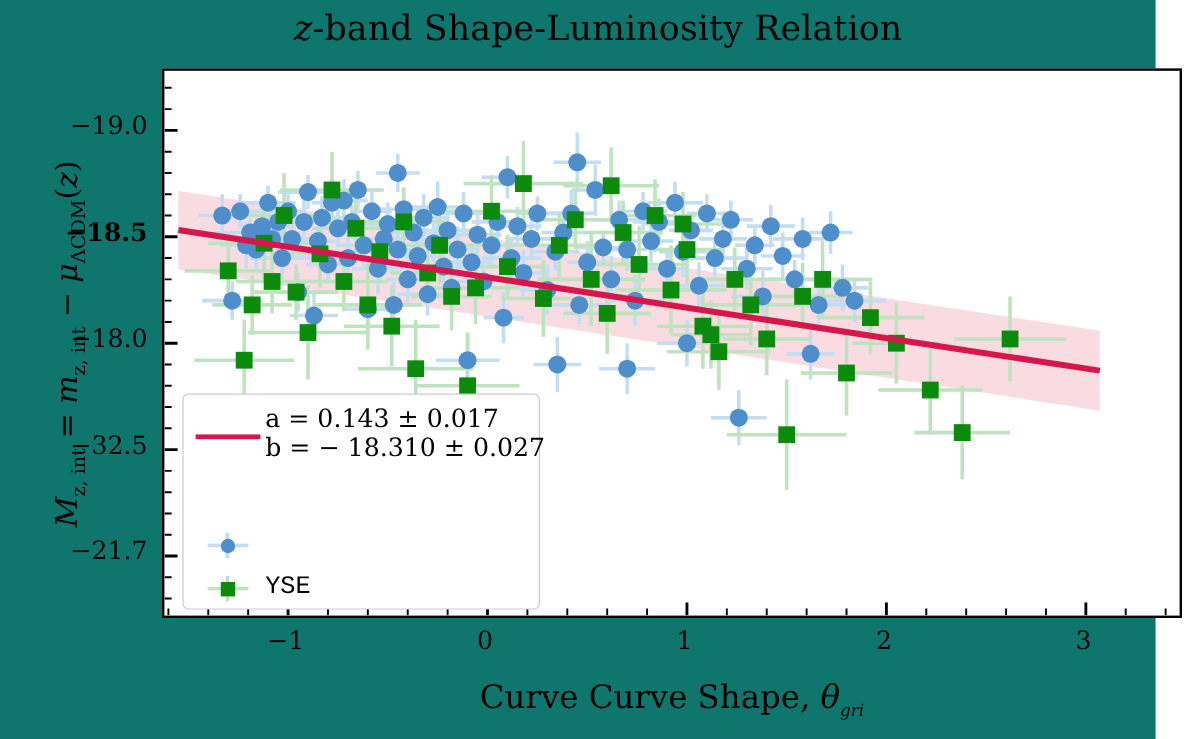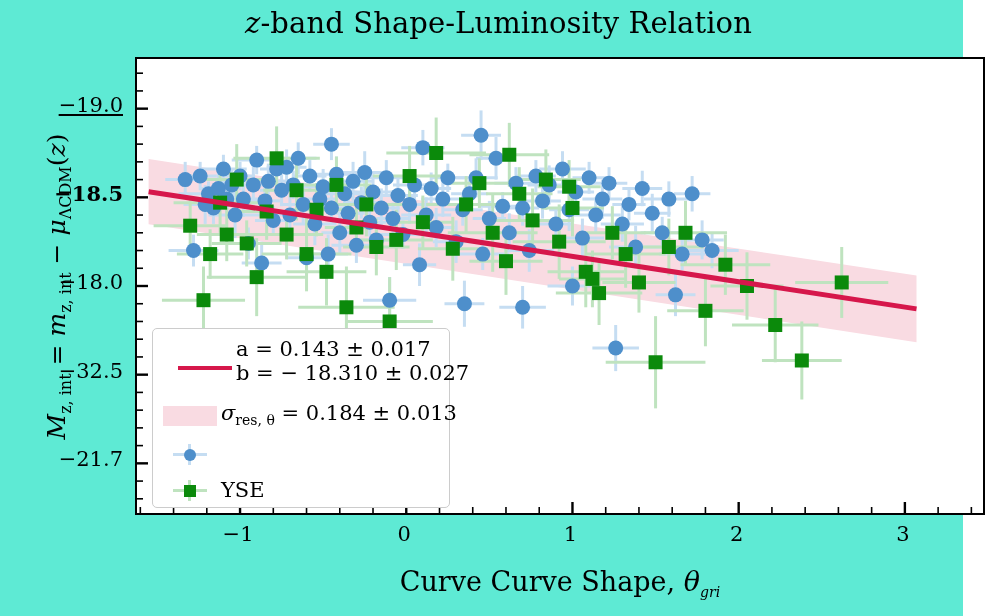--- a/index.html
+++ b/index.html
@@ -10,21 +10,21 @@
   body {
     width: 997px;
     height: 616px;
     font-family: "DejaVu Serif", "Liberation Serif", serif;
     overflow: hidden;
   }
   #figure {
     position: relative;
     width: 963px;
     height: 616px;
-    background: #5eead4;
+    background: #0f766e;
   }
   #chart-title {
     position: absolute;
     left: 0;
     top: 6px;
     width: 997px;
     text-align: center;
     font-size: 29px;
     color: #000000;
     letter-spacing: 0.1px;
@@ -171,25 +171,25 @@
     font-size: 21px;
     color: #000;
     white-space: nowrap;
     line-height: 1.15;
   }
   .legend-text .sub {
     font-size: 14px;
     vertical-align: sub;
   }
   .legend-text .it { font-style: italic; }
-  #legend-row-fit { left: 21px; top: 8px; align-items: center; }
+  #legend-row-fit { left: 6px; top: 8px; align-items: flex-start; }
   #legend-row-fit .legend-key { margin-top: 14px; }
   #legend-row-band { left: 6px; top: 72px; }
   #legend-row-foundation { left: 6px; top: 112px; }
-  #legend-row-yse { left: 6px; top: 148px; }
+  #legend-row-yse { left: 6px; top: 148px; font-family: Liberation Mono, monospace; }
 </style>
 </head>
 <body>
 
 <div id="figure">
 
   <div id="chart-title">
     <span class="ital">z</span><span>-band Shape-Luminosity Relation</span>
   </div>
 
@@ -731,26 +731,20 @@
     <div class="legend-row" id="legend-row-fit">
       <span class="legend-key">
         <span class="key-line"></span>
       </span>
       <span class="legend-text">
         <span>a = 0.143 ± 0.017</span><br>
         <span>b = − 18.310 ± 0.027</span>
       </span>
     </div>
 
-    <div class="legend-row" id="legend-row-band">
-      <span class="legend-key">
-        <span class="key-band"></span>
-      </span>
-      <span class="legend-text"><span class="it">σ</span><span class="sub">res, θ</span><span> = 0.184 ± 0.013</span></span>
-    </div>
 
     <div class="legend-row" id="legend-row-foundation">
       <span class="legend-key">
         <span class="key-marker-wrap">
           <span class="key-ebar-h" style="background:#c5ddf2"></span>
           <span class="key-ebar-v" style="background:#c5ddf2"></span>
           <span class="key-circle"></span>
         </span>
       </span>
     </div>
@@ -774,20 +768,20 @@
   <div id="xlabel"><span>Curve Curve Shape, </span><span style="font-style:italic">θ</span><span style="font-size:14px;vertical-align:sub;font-style:italic">gri</span></div>
 
   <div id="xticklabels">
       <div class="tick-label-x" style="left: 238.049px;">−1</div>
       <div class="tick-label-x" style="left: 404.257px;">0</div>
       <div class="tick-label-x" style="left: 570.466px;">1</div>
       <div class="tick-label-x" style="left: 736.674px;">2</div>
       <div class="tick-label-x" style="left: 902.882px;">3</div>
     </div>
   <div id="yticklabels">
-      <div class="tick-label-y" style="top: 106.656px; text-decoration: underline;">−19.0</div>
+      <div class="tick-label-y" style="top: 106.656px;">−19.0</div>
       <div class="tick-label-y" style="top: 195.328px; font-weight: bold;">−18.5</div>
       <div class="tick-label-y" style="top: 284px;">−18.0</div>
       <div class="tick-label-y" style="top: 372.672px;">−32.5</div>
       <div class="tick-label-y" style="top: 461.344px;">−21.7</div>
     </div>
 
 </div>
 
 </body></html>

